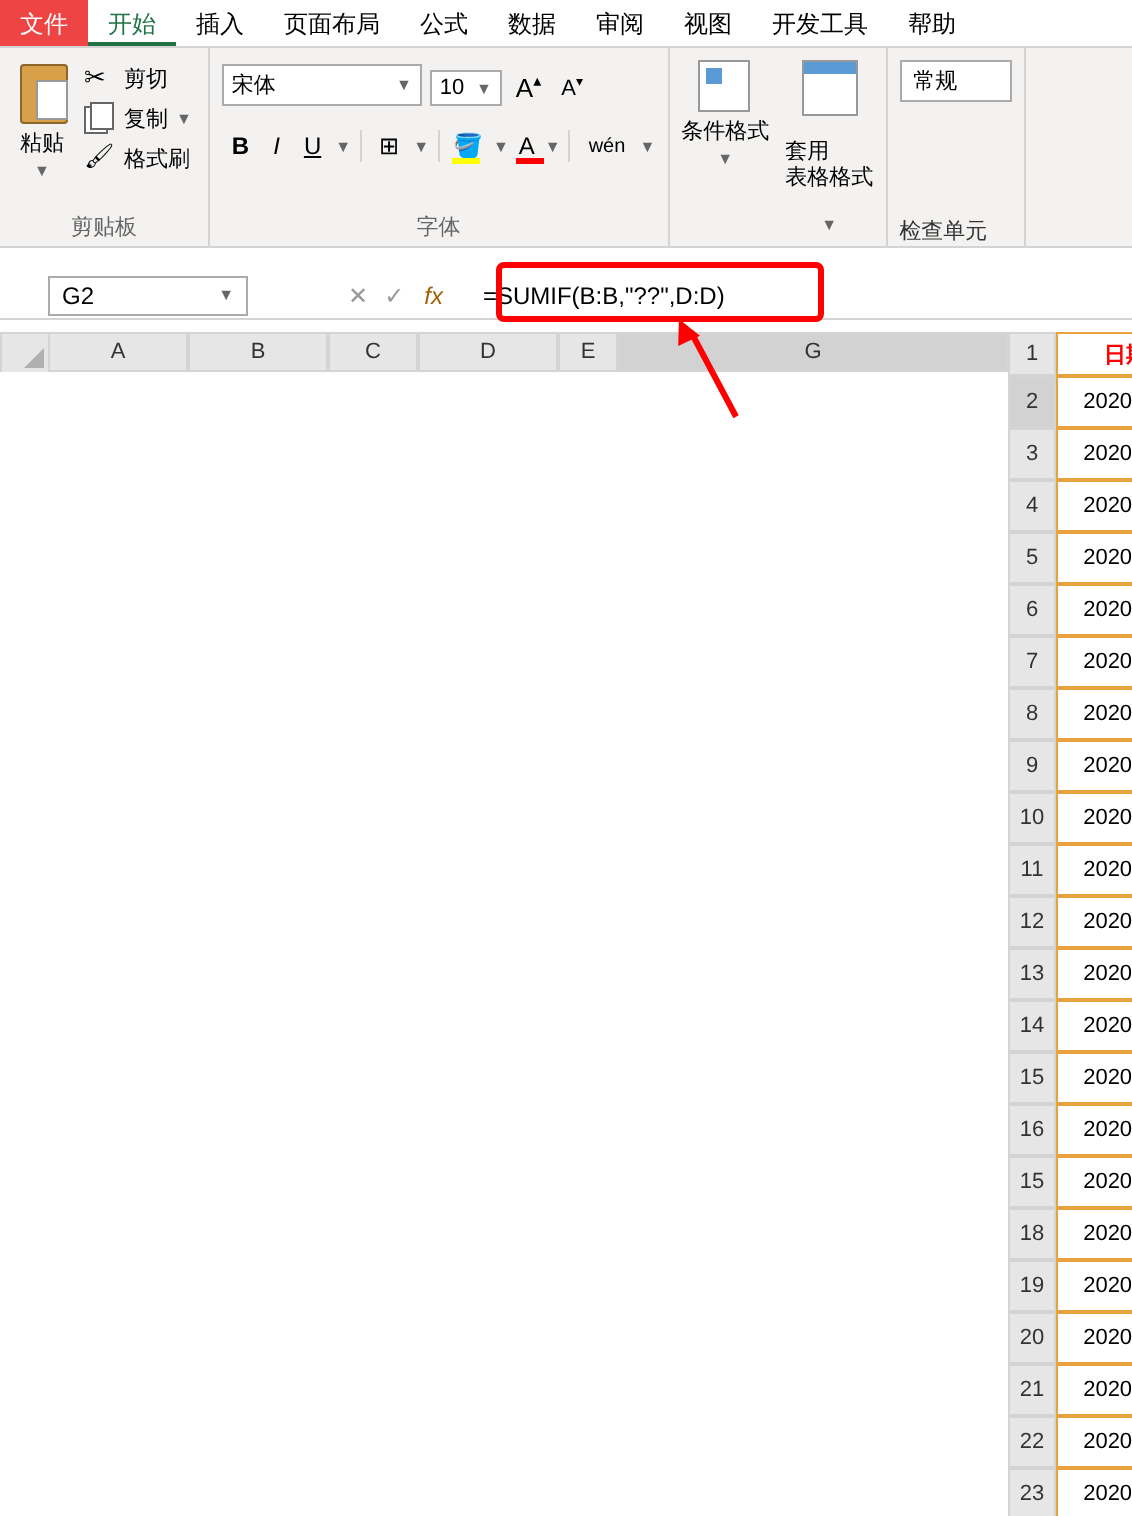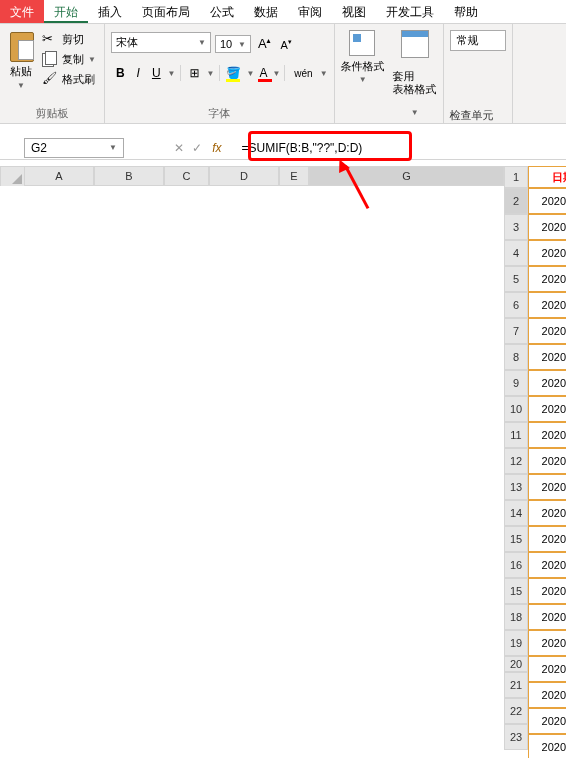--- a/index.html
+++ b/index.html
@@ -242,21 +242,21 @@
         <div class="row-h" style="height: 26px;">10</div>
         <div class="row-h" style="height: 26px;">11</div>
         <div class="row-h" style="height: 26px;">12</div>
         <div class="row-h" style="height: 26px;">13</div>
         <div class="row-h" style="height: 26px;">14</div>
         <div class="row-h" style="height: 26px;">15</div>
         <div class="row-h" style="height: 26px;">16</div>
         <div class="row-h" style="height: 26px;">15</div>
         <div class="row-h" style="height: 26px;">18</div>
         <div class="row-h" style="height: 26px;">19</div>
-        <div class="row-h" style="height: 16px;">20</div>
+        <div class="row-h" style="height: 26px;">20</div>
         <div class="row-h" style="height: 26px;">21</div>
         <div class="row-h" style="height: 26px;">22</div>
         <div class="row-h" style="height: 26px;">23</div>
       </div>
       <div class="grid-area" style="width: 480px; height: 594px;">
         <div class="cell header-cell" style="left: 0px; top: 0px; width: 70px; height: 22px;">日期</div>
         <div class="cell data-cell" style="left: 0px; top: 22px; width: 70px; height: 26px;">2020/7/1</div>
         <div class="cell data-cell" style="left: 0px; top: 48px; width: 70px; height: 26px;">2020/7/1</div>
         <div class="cell data-cell" style="left: 0px; top: 74px; width: 70px; height: 26px;">2020/7/1</div>
         <div class="cell data-cell" style="left: 0px; top: 100px; width: 70px; height: 26px;">2020/7/1</div>

